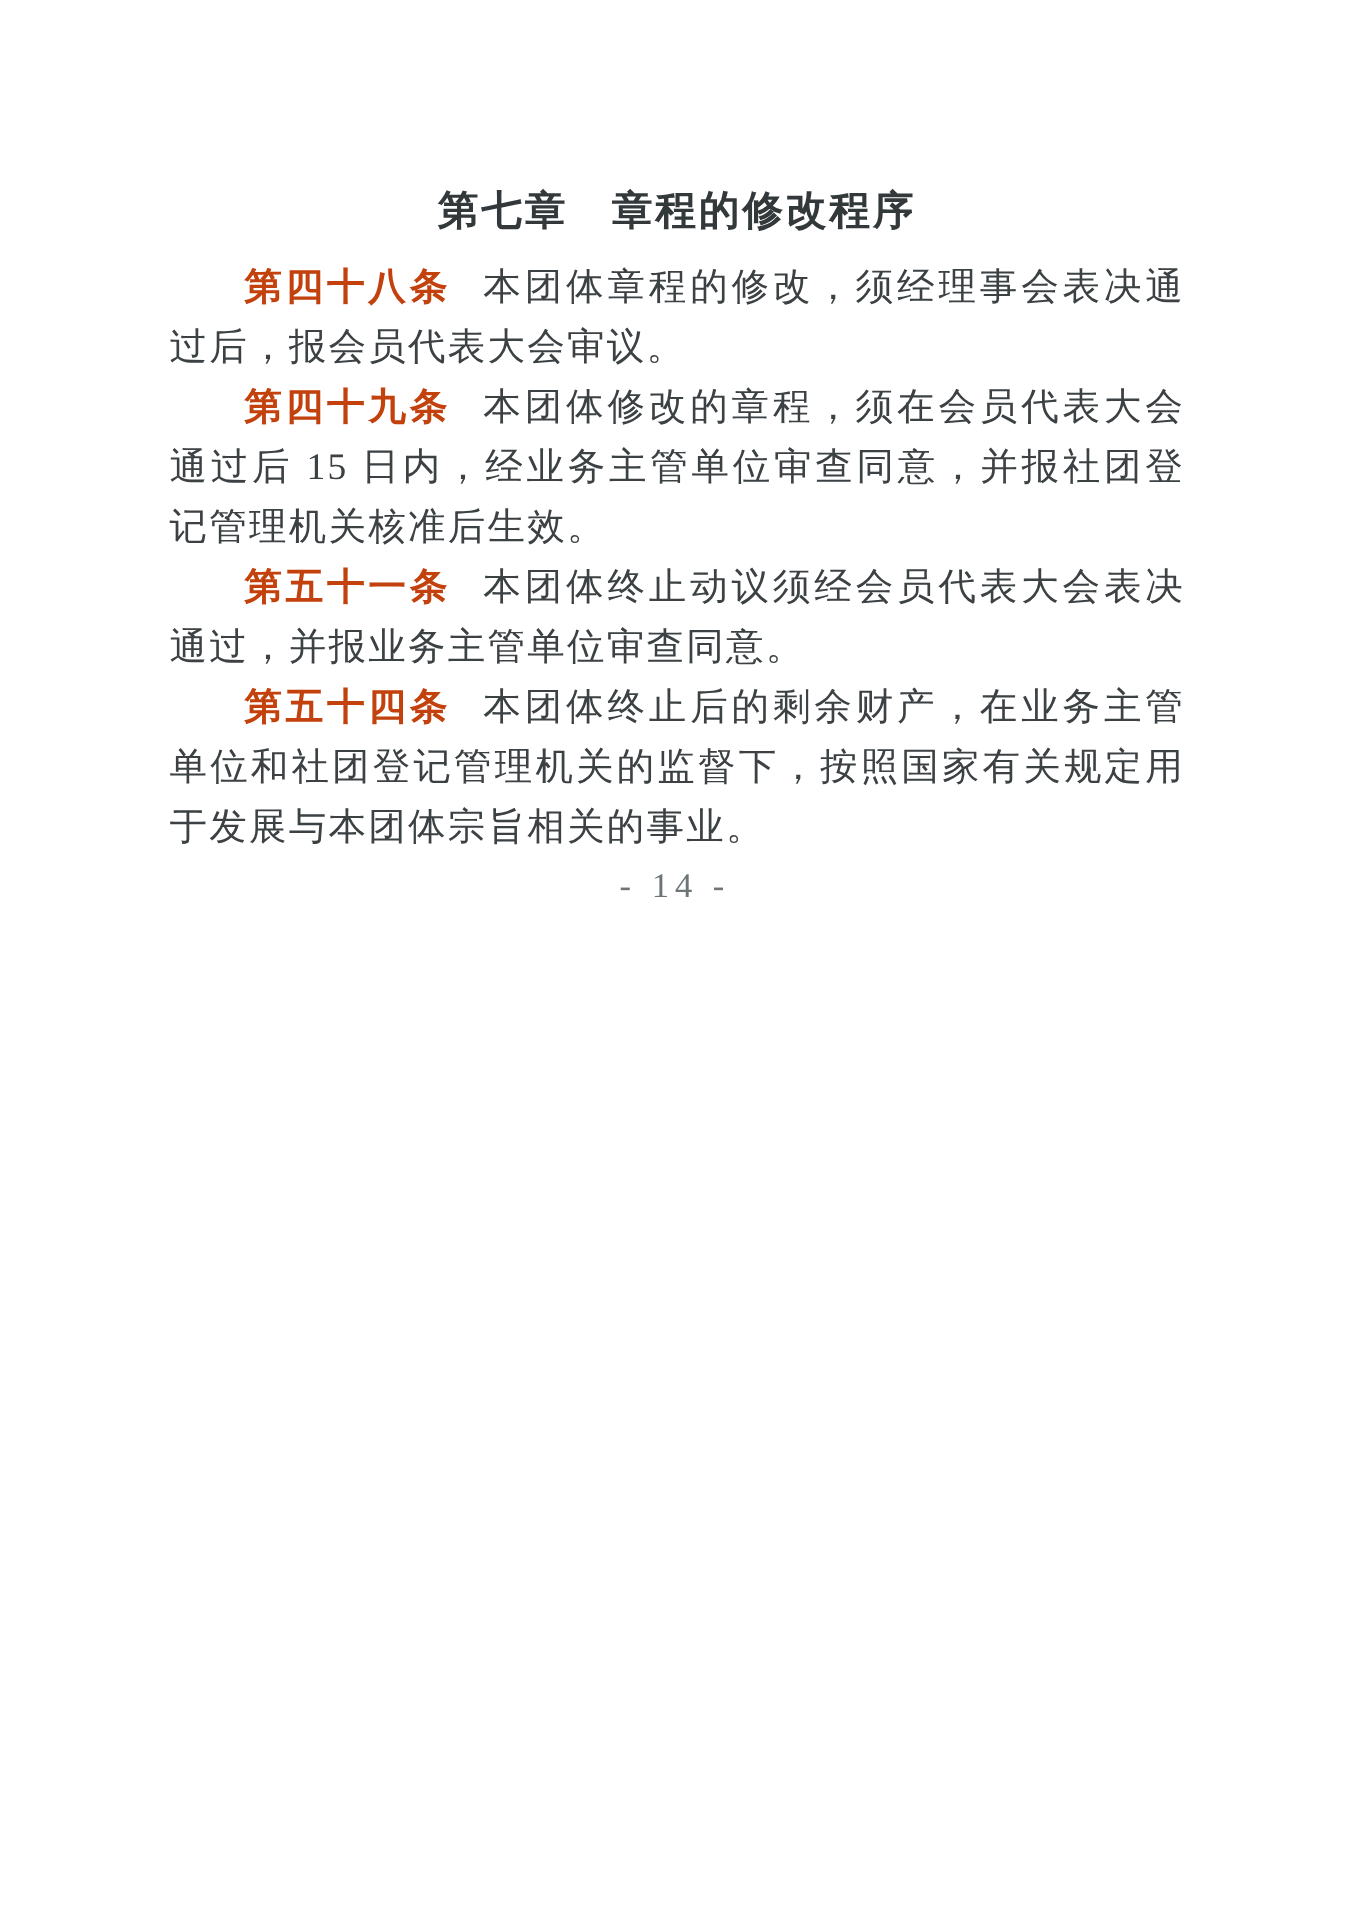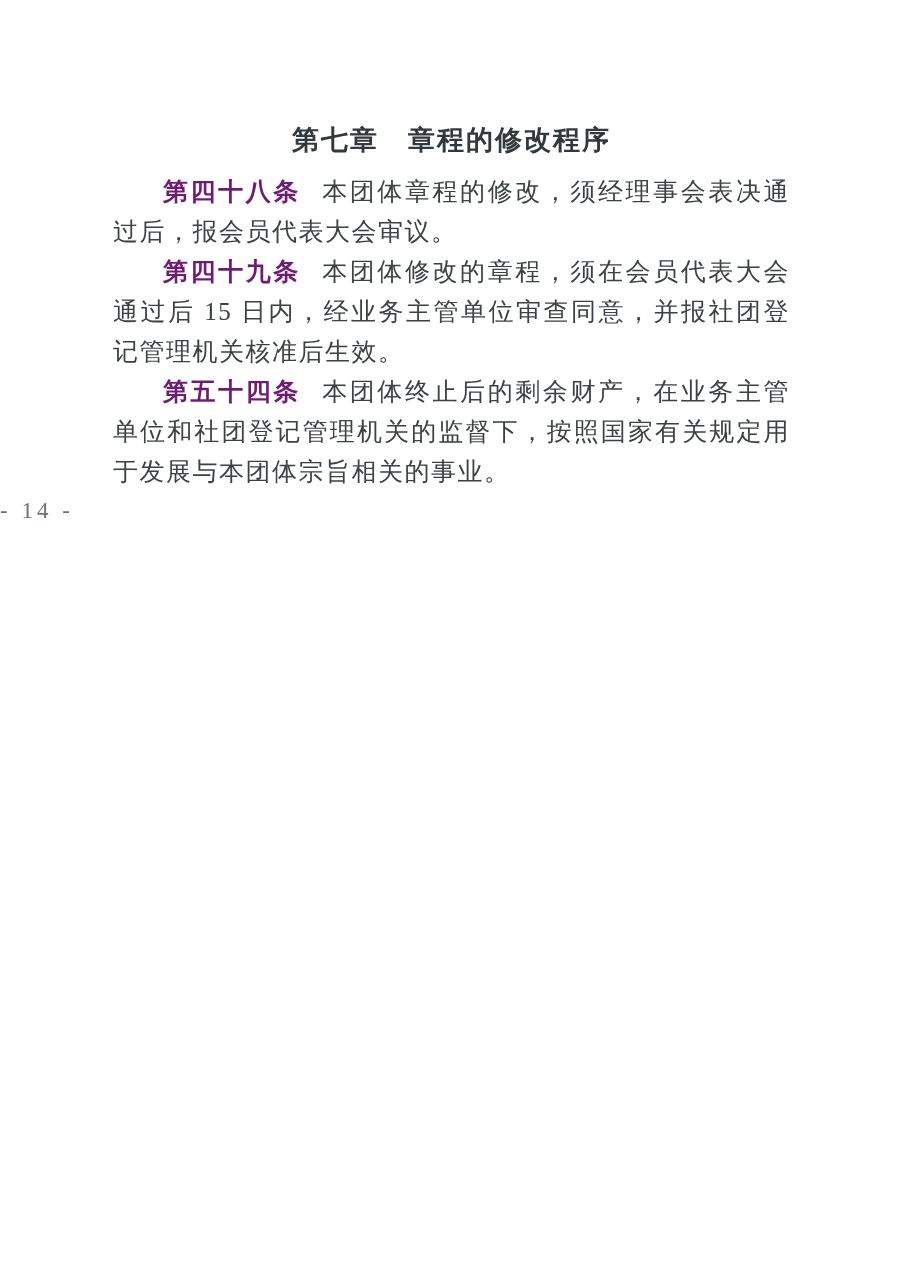--- a/index.html
+++ b/index.html
@@ -42,27 +42,28 @@
     font-size: 25px;
     line-height: 40px;
     text-align: justify;
     text-indent: 2em;
     letter-spacing: 1.5px;
     color: #3c4144;
   }
 
   .article-label {
     font-weight: 700;
-    color: #701a75;
+    color: #c2410c;
     margin-right: 0.85em;
     margin-top: 32px;
   }
 
   .page-number {
     margin-top: 4px;
+    text-align: center;
     font-size: 23px;
     line-height: 30px;
     color: #6d7478;
     letter-spacing: 4px;
     font-family: "Liberation Serif", "DejaVu Serif", serif;
   }
 </style>
 </head>
 <body>
 
@@ -73,20 +74,21 @@
     <div class="chapter-articles">
   <p class="article"><span class="article-label">第四十八条</span><span class="article-text">本团体章程的修改，须经理事会表决通过后，报会员代表大会审议。</span></p>
 
   <p class="article"><span class="article-label">第四十九条</span><span class="article-text">本团体修改的章程，须在会员代表大会通过后 15 日内，经业务主管单位审查同意，并报社团登记管理机关核准后生效。</span></p>
 </div>
   </section>
 
   <section class="chapter">
     <div class="chapter-articles">
 
+  <p class="article"><span class="article-label">第五十一条</span><span class="article-text">本团体终止动议须经会员代表大会表决通过，并报业务主管单位审查同意。</span></p>
 
 
 
   <p class="article"><span class="article-label">第五十四条</span><span class="article-text">本团体终止后的剩余财产，在业务主管单位和社团登记管理机关的监督下，按照国家有关规定用于发展与本团体宗旨相关的事业。</span></p>
 </div>
   </section>
 
 </div>
   <div class="page-number">- 14 -</div>
 </div>

